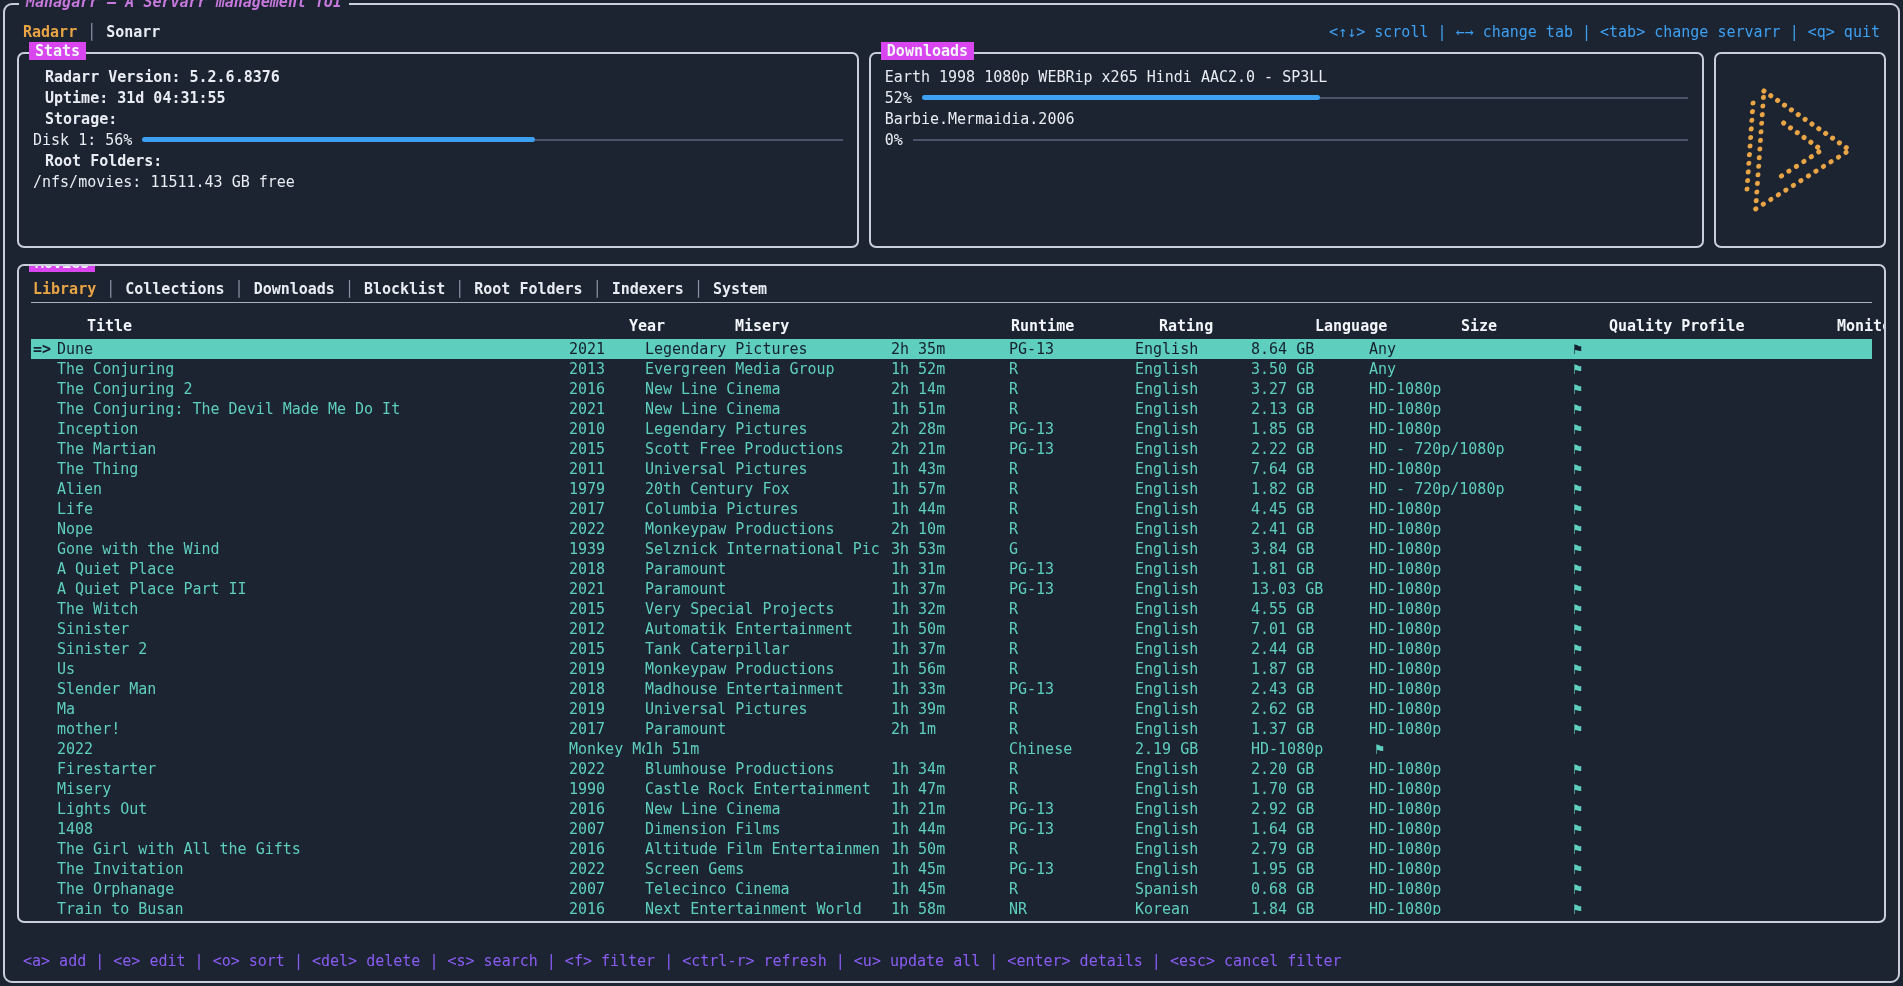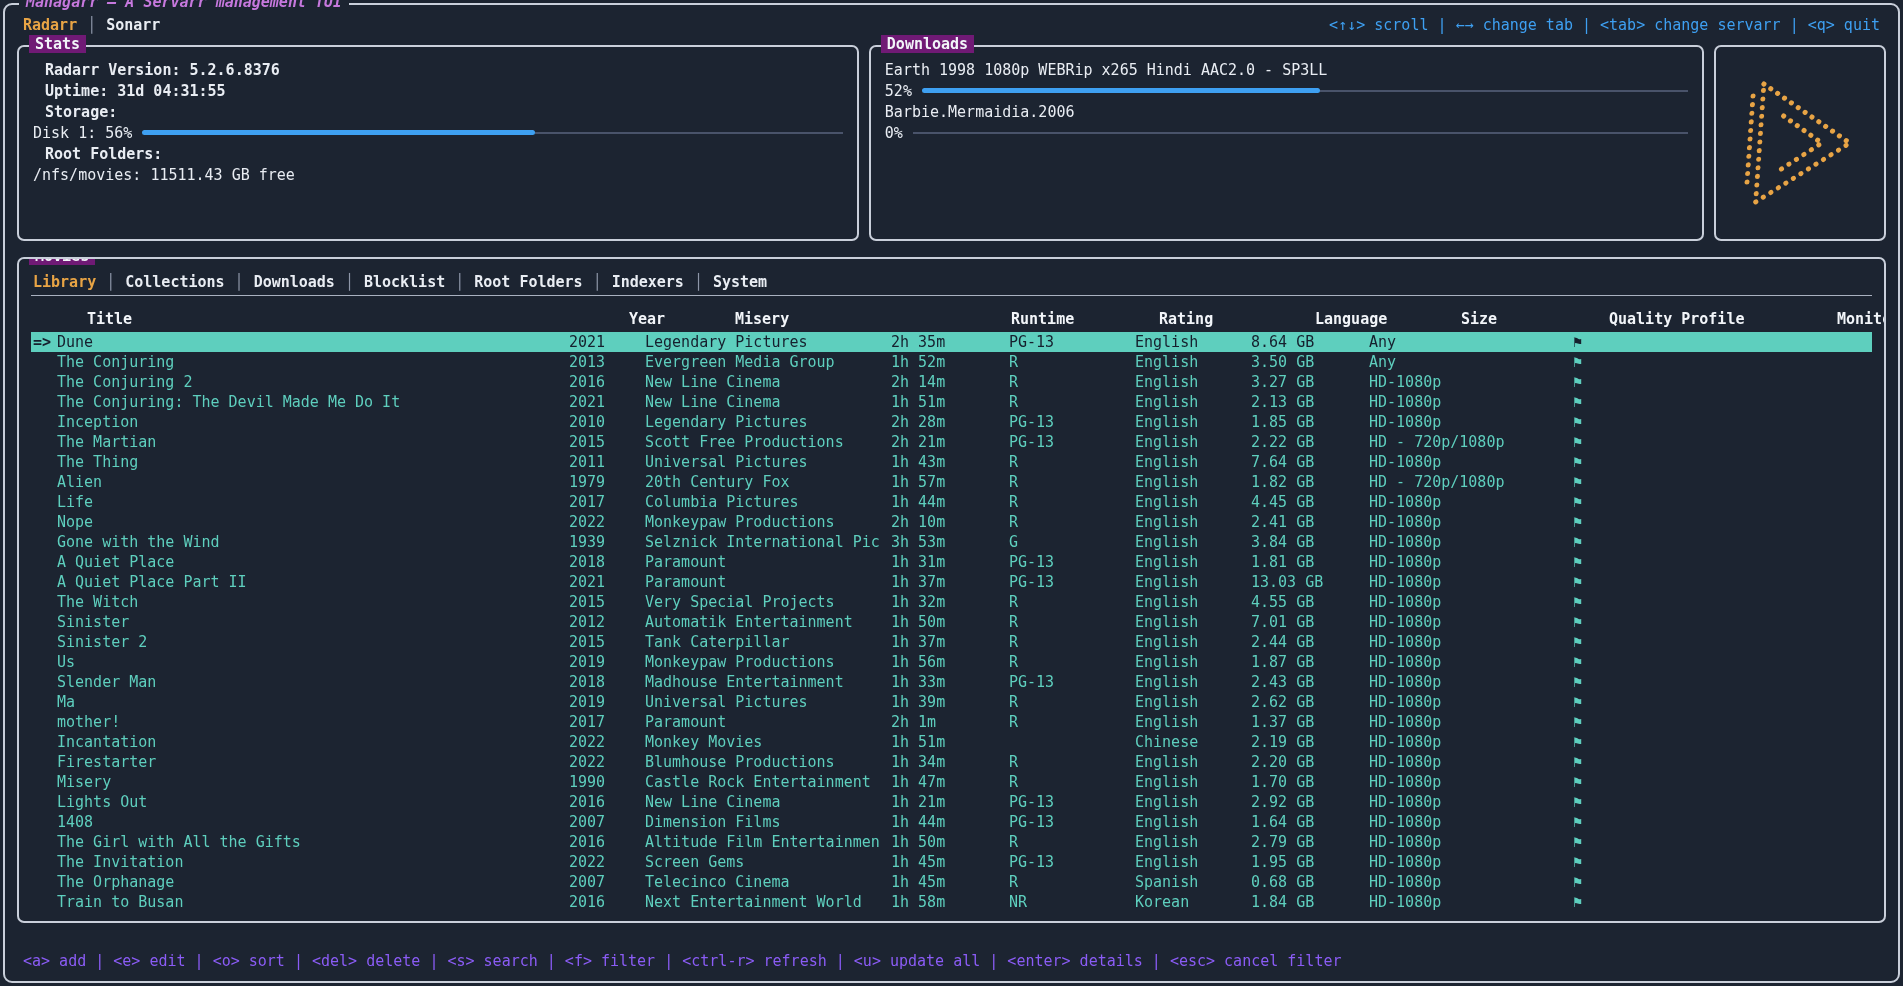--- a/index.html
+++ b/index.html
@@ -11,21 +11,21 @@
     color: #e9edf3;
     position: relative;
     overflow: hidden;
   }
   .app {
     position: absolute;
     inset: 3px;
     border: 2px solid #c9cfda;
     border-radius: 9px;
     background: #1c2431;
-    padding: 6px 12px 6px 12px;
+    padding: 13px 12px 6px 12px;
     display: flex;
     flex-direction: column;
   }
   .app-title {
     position: absolute;
     top: -12px;
     left: 14px;
     background: #1c2431;
     padding: 0 7px;
     color: #c678dd;
@@ -53,21 +53,21 @@
   .panel {
     position: relative;
     border: 2px solid #c9cfda;
     border-radius: 7px;
     background: #1c2431;
   }
   .panel-title {
     position: absolute;
     top: -12px;
     left: 10px;
-    background: #701a75;
+    background: #d946ef;
     padding: 0 6px;
     font-weight: bold;
     color: #f2f5f9;
     white-space: nowrap;
   }
   .stats-panel { flex: 853; padding: 12px 14px; }
   .downloads-panel { flex: 846; padding: 12px 14px; }
   .logo-panel { width: 172px; flex: none; display: flex; align-items: center; justify-content: center; }
   .stat-line { height: 21px; display: flex; align-items: center; white-space: nowrap; }
   .bold { font-weight: bold; margin-left: 12px; }
@@ -489,21 +489,20 @@
     <span class="c">R</span>
     <span class="c">English</span>
     <span class="c">1.37 GB</span>
     <span class="c">HD-1080p</span>
     <span class="c mon">⚑</span>
     <span class="c"></span>
   </div>
 
   <div class="grid-row trow">
     <span class="c prefix"></span>
-    <span class="c">Incantation</span>
     <span class="c">2022</span>
     <span class="c">Monkey Movies</span>
     <span class="c">1h 51m</span>
     <span class="c"></span>
     <span class="c">Chinese</span>
     <span class="c">2.19 GB</span>
     <span class="c">HD-1080p</span>
     <span class="c mon">⚑</span>
     <span class="c"></span>
   </div>

